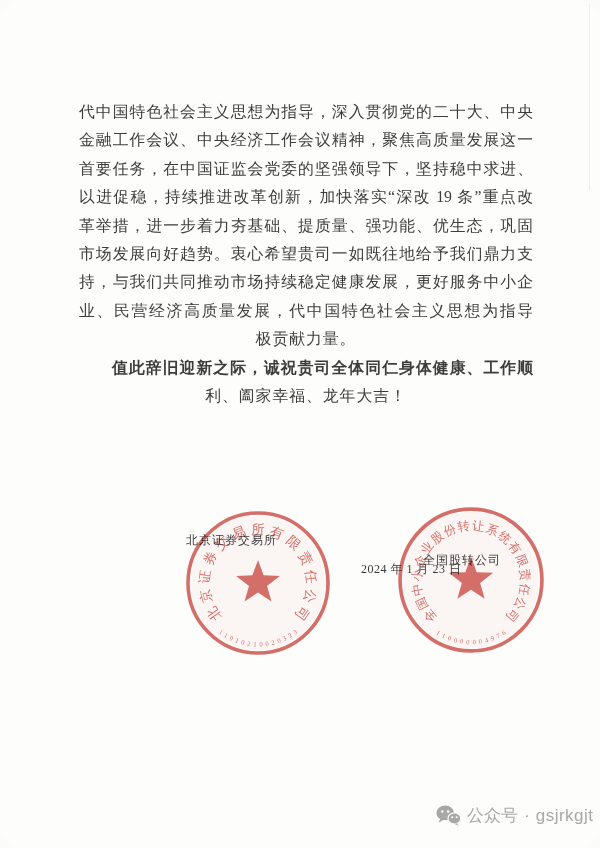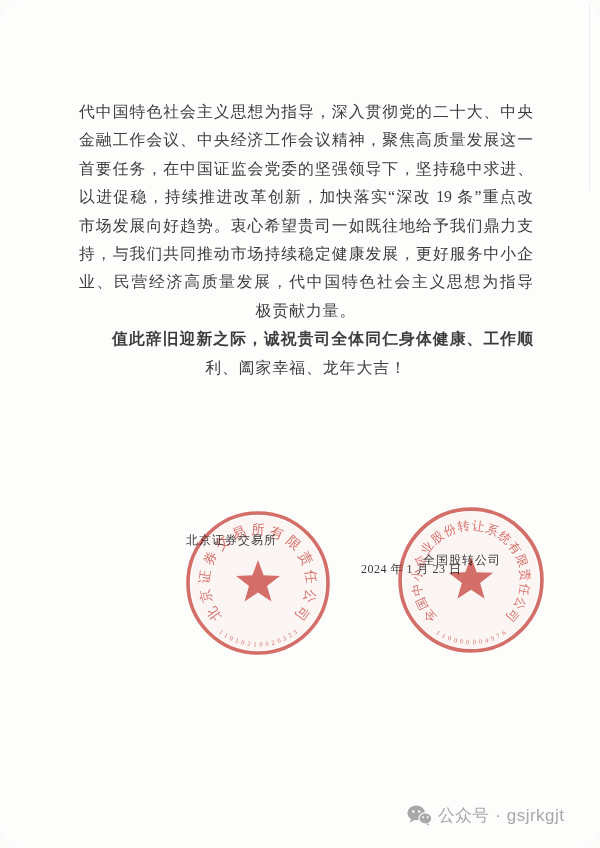--- a/index.html
+++ b/index.html
@@ -43,40 +43,41 @@
     position:absolute;
     mix-blend-mode:multiply;
     opacity:.85;
     filter:blur(.4px);
   }
   .seal svg{display:block;width:100%;height:100%;}
   .seal-left{left:183px;top:508px;width:150px;height:150px;}
   .seal-right{left:395px;top:504px;width:152px;height:152px;}
   
   .footer{
-    position:absolute;left:407px;top:804px;
+    position:absolute;left:436px;top:804px;
     display:flex;align-items:center;gap:6px;
     color:#a8a8a8;font-size:17px;
     font-family:"Liberation Sans","DejaVu Sans",sans-serif;
   }
   .footer .handle{letter-spacing:0.5px;}
   .edge-line{
     position:absolute;left:589px;top:4px;width:1px;height:186px;background:#ececec;
   }
 </style>
 </head>
 <body>
 
 <div class="page">
 
   <div class="body-text">
       <div class="line j">代中国特色社会主义思想为指导，深入贯彻党的二十大、中央</div>
       <div class="line j">金融工作会议、中央经济工作会议精神，聚焦高质量发展这一</div>
       <div class="line j">首要任务，在中国证监会党委的坚强领导下，坚持稳中求进、</div>
       <div class="line j">以进促稳，持续推进改革创新，加快落实“深改 19 条”重点改</div>
+      <div class="line j">革举措，进一步着力夯基础、提质量、强功能、优生态，巩固</div>
       <div class="line j">市场发展向好趋势。衷心希望贵司一如既往地给予我们鼎力支</div>
       <div class="line j">持，与我们共同推动市场持续稳定健康发展，更好服务中小企</div>
       <div class="line j">业、民营经济高质量发展，代中国特色社会主义思想为指导</div>
       <div class="line">极贡献力量。</div>
       <div class="line j ind">值此辞旧迎新之际，诚祝贵司全体同仁身体健康、工作顺</div>
       <div class="line">利、阖家幸福、龙年大吉！</div>
     </div>
 
   <div class="sig sig-left">北京证券交易所</div>
   <div class="sig sig-right">全国股转公司</div>

